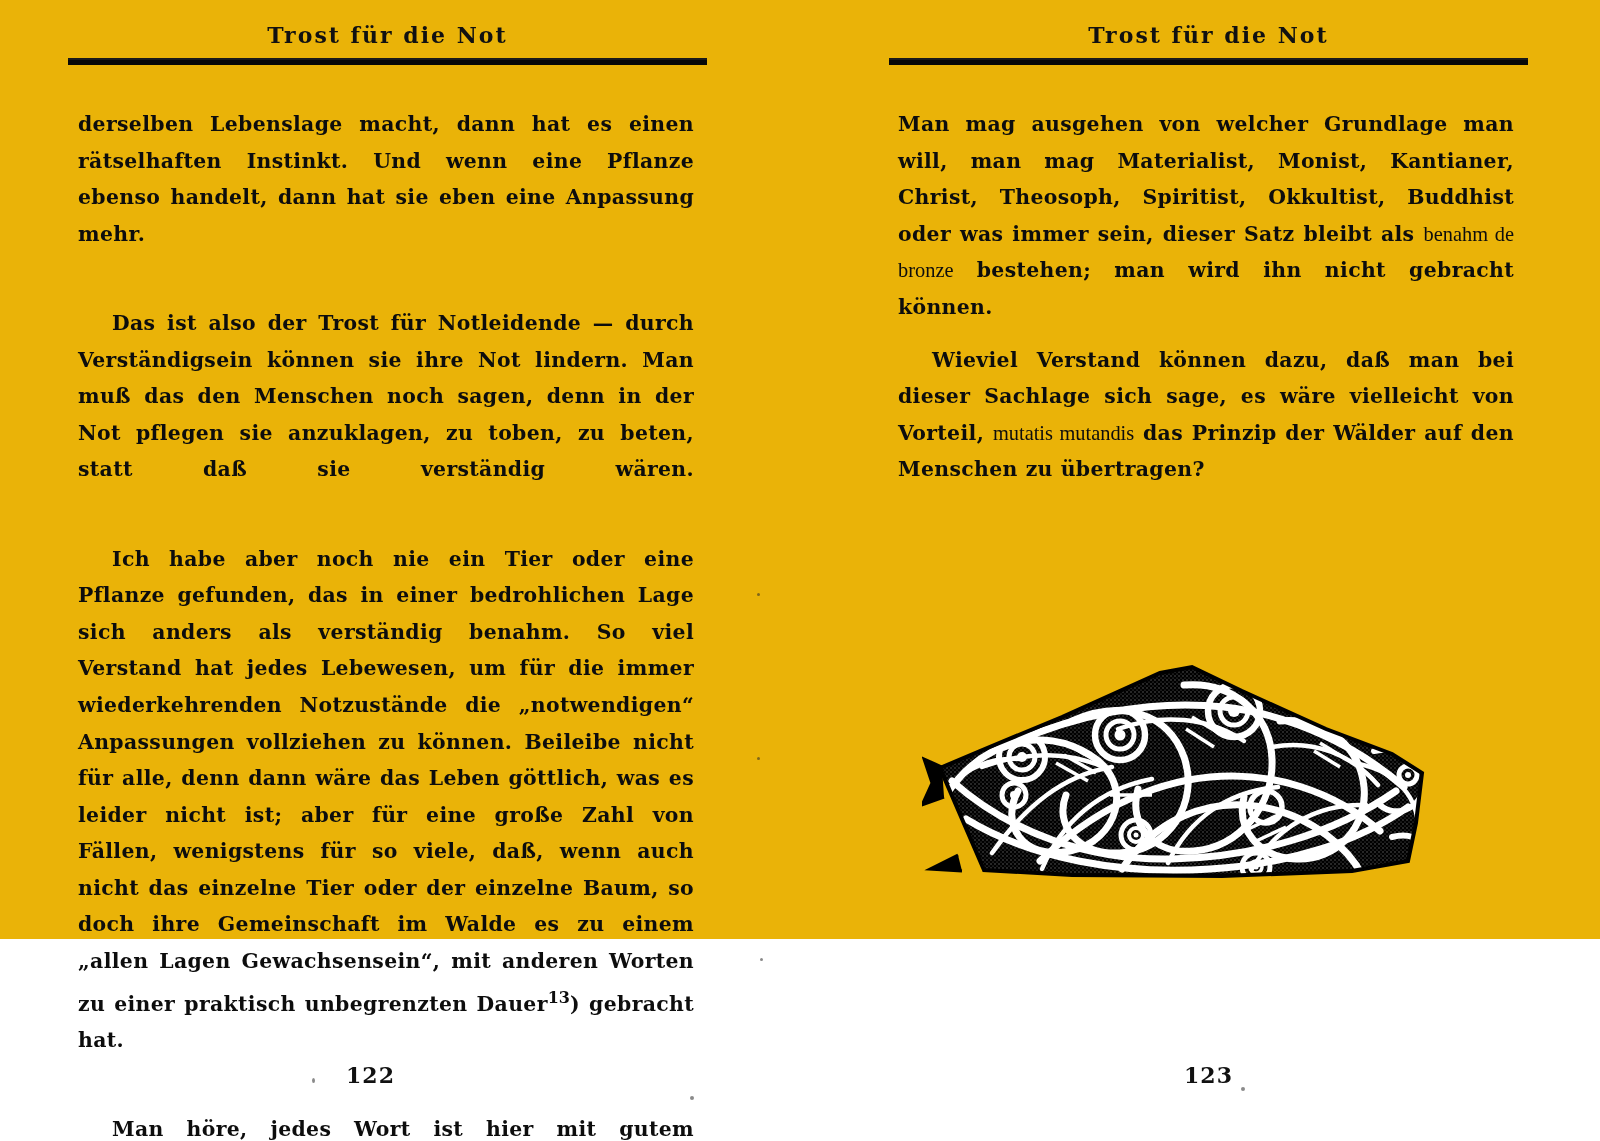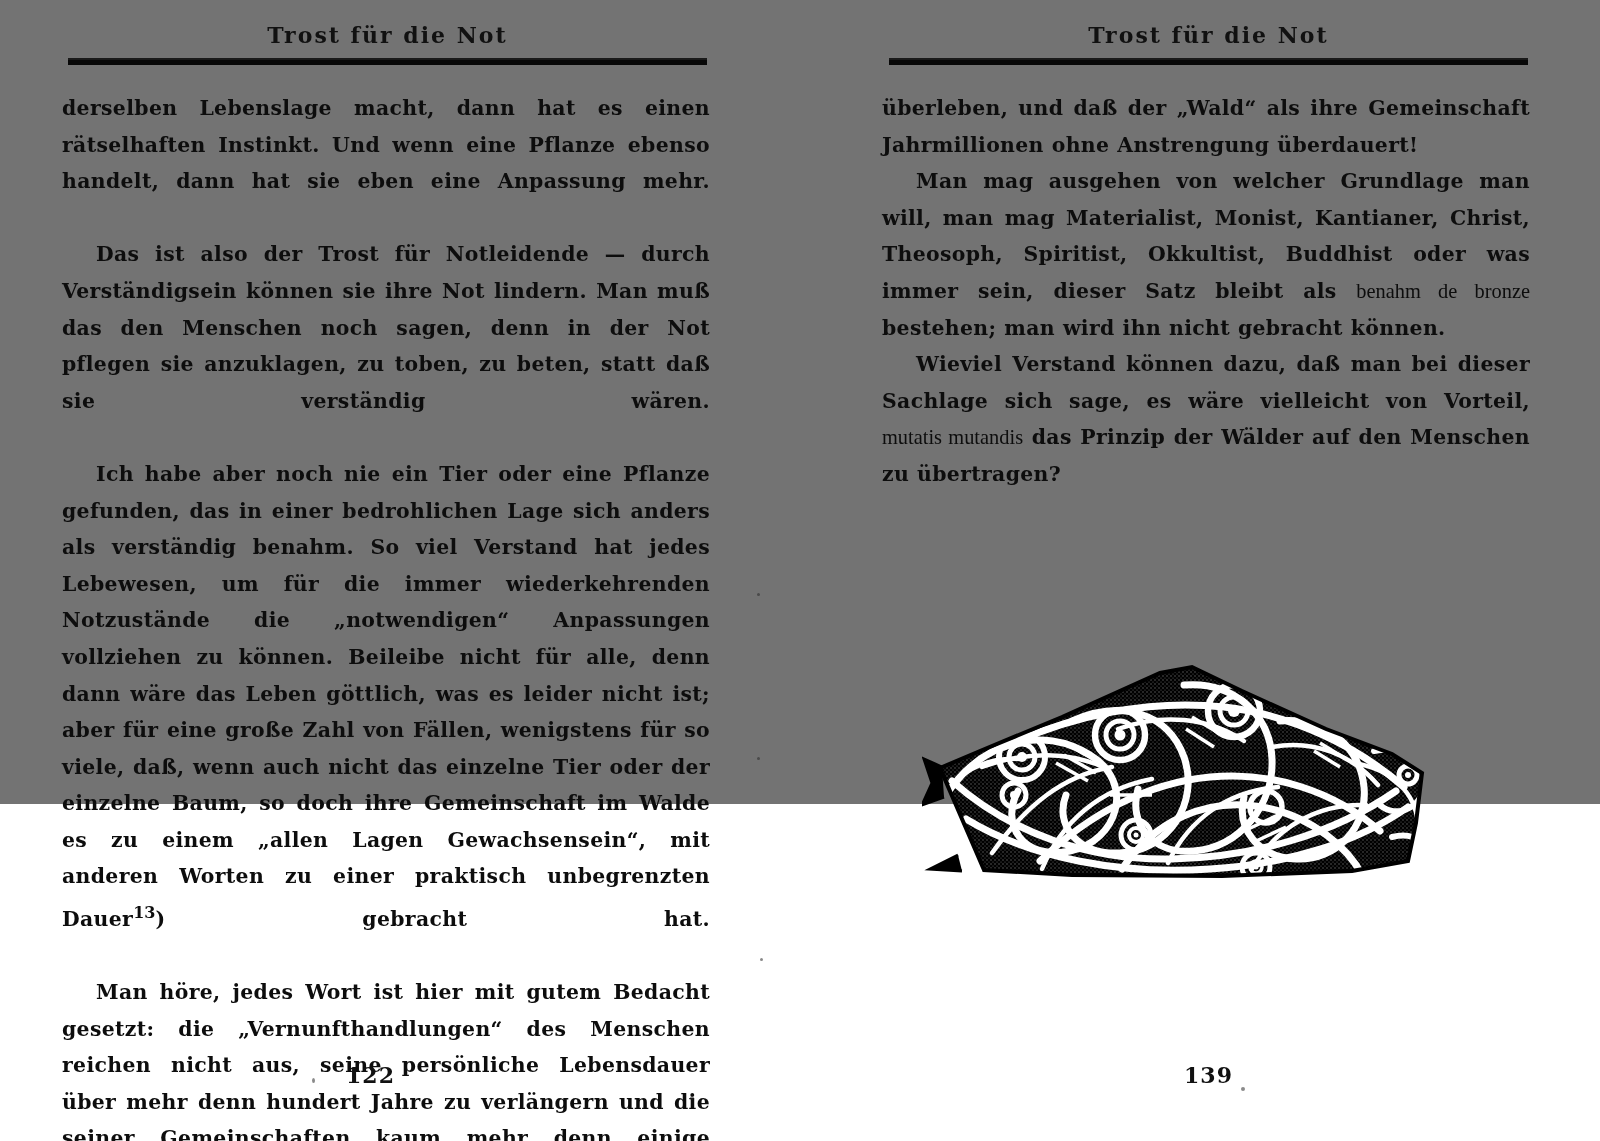--- a/index.html
+++ b/index.html
@@ -11,22 +11,22 @@
     width: 1600px;
     height: 1141px;
     overflow: hidden;
     font-family: "DejaVu Serif", serif;
     color: #0a0a0a;
   }
 
   .spread {
     position: relative;
     width: 1600px;
-    height: 804px;
-    background: #737373;
+    height: 939px;
+    background: #eab308;
     text-decoration: underline;
   }
 
   
   .page {
     position: absolute;
     top: 0;
     height: 1141px;
   }
   .page.left  { left: 0;   width: 790px; }
@@ -56,21 +56,21 @@
 
   
   .col {
     position: absolute;
     top: 90px;
   }
   .page.left  .col { left: 62px; width: 648px; }
   .page.right .col { left: 92px; width: 648px; }
 
   p.para {
-    margin: 0;
+    margin: 16px;
     text-align: justify;
     text-justify: inter-word;
     font-size: 20.4px;
     line-height: 36.6px;
     letter-spacing: 0.35px;
     word-spacing: 0.5px;
     font-weight: 700;
     color: #0d0d0d;
     hyphens: none;
   }
@@ -160,21 +160,20 @@
   </div>
 
   <div class="page right">
 
     <div class="runhead">Trost für die Not</div>
 
     <div class="rule"></div>
 
     <div class="col">
 
-      <p class="para noindent flush">überleben, und daß der „Wald“ als ihre Gemeinschaft Jahrmillionen ohne Anstrengung überdauert!</p>
 
 
       <p class="para flush"><span>Man mag ausgehen von welcher Grundlage man will, man mag Materialist, Monist, Kantianer, Christ, Theosoph, Spiritist, Okkultist, Buddhist oder was immer sein, dieser Satz bleibt als </span><span class="antiqua">benahm de bronze</span><span> bestehen; man wird ihn nicht gebracht können.</span></p>
 
       <p class="para flush"><span>Wieviel Verstand können dazu, daß man bei dieser Sachlage sich sage, es wäre vielleicht von Vorteil, </span><span class="antiqua">mutatis mutandis</span><span> das Prinzip der Wälder auf den Menschen zu übertragen?</span></p>
 
     </div>
 
     <div class="ornament">
       <svg viewBox="0 0 520 230" preserveAspectRatio="none">
@@ -270,18 +269,18 @@
           <circle cx="486" cy="120" r="3" fill="#fff"></circle>
         </g>
 
         <path d="M62 215 L18 113 L58 96 L140 62 L238 18 L270 12 L320 36 L404 74 L470 99
                  L500 118 L494 168 L486 206 L430 216 L300 221 L150 220 Z" fill="none" stroke="#000" stroke-width="4"></path>
         <path d="M20 112 L 2 104 L 10 128 L 0 150 L 22 142" fill="#000" stroke="#000" stroke-width="3"></path>
         <path d="M36 200 L 8 214 L 40 216" fill="#000" stroke="#000" stroke-width="3"></path>
       </svg>
     </div>
 
-    <div class="folio">139</div>
+    <div class="folio">123</div>
 
     <div class="speck" style="left:451px; top:1087px; width:4px; height:4px;"></div>
   </div>
 
 </div>
 
 </body></html>

